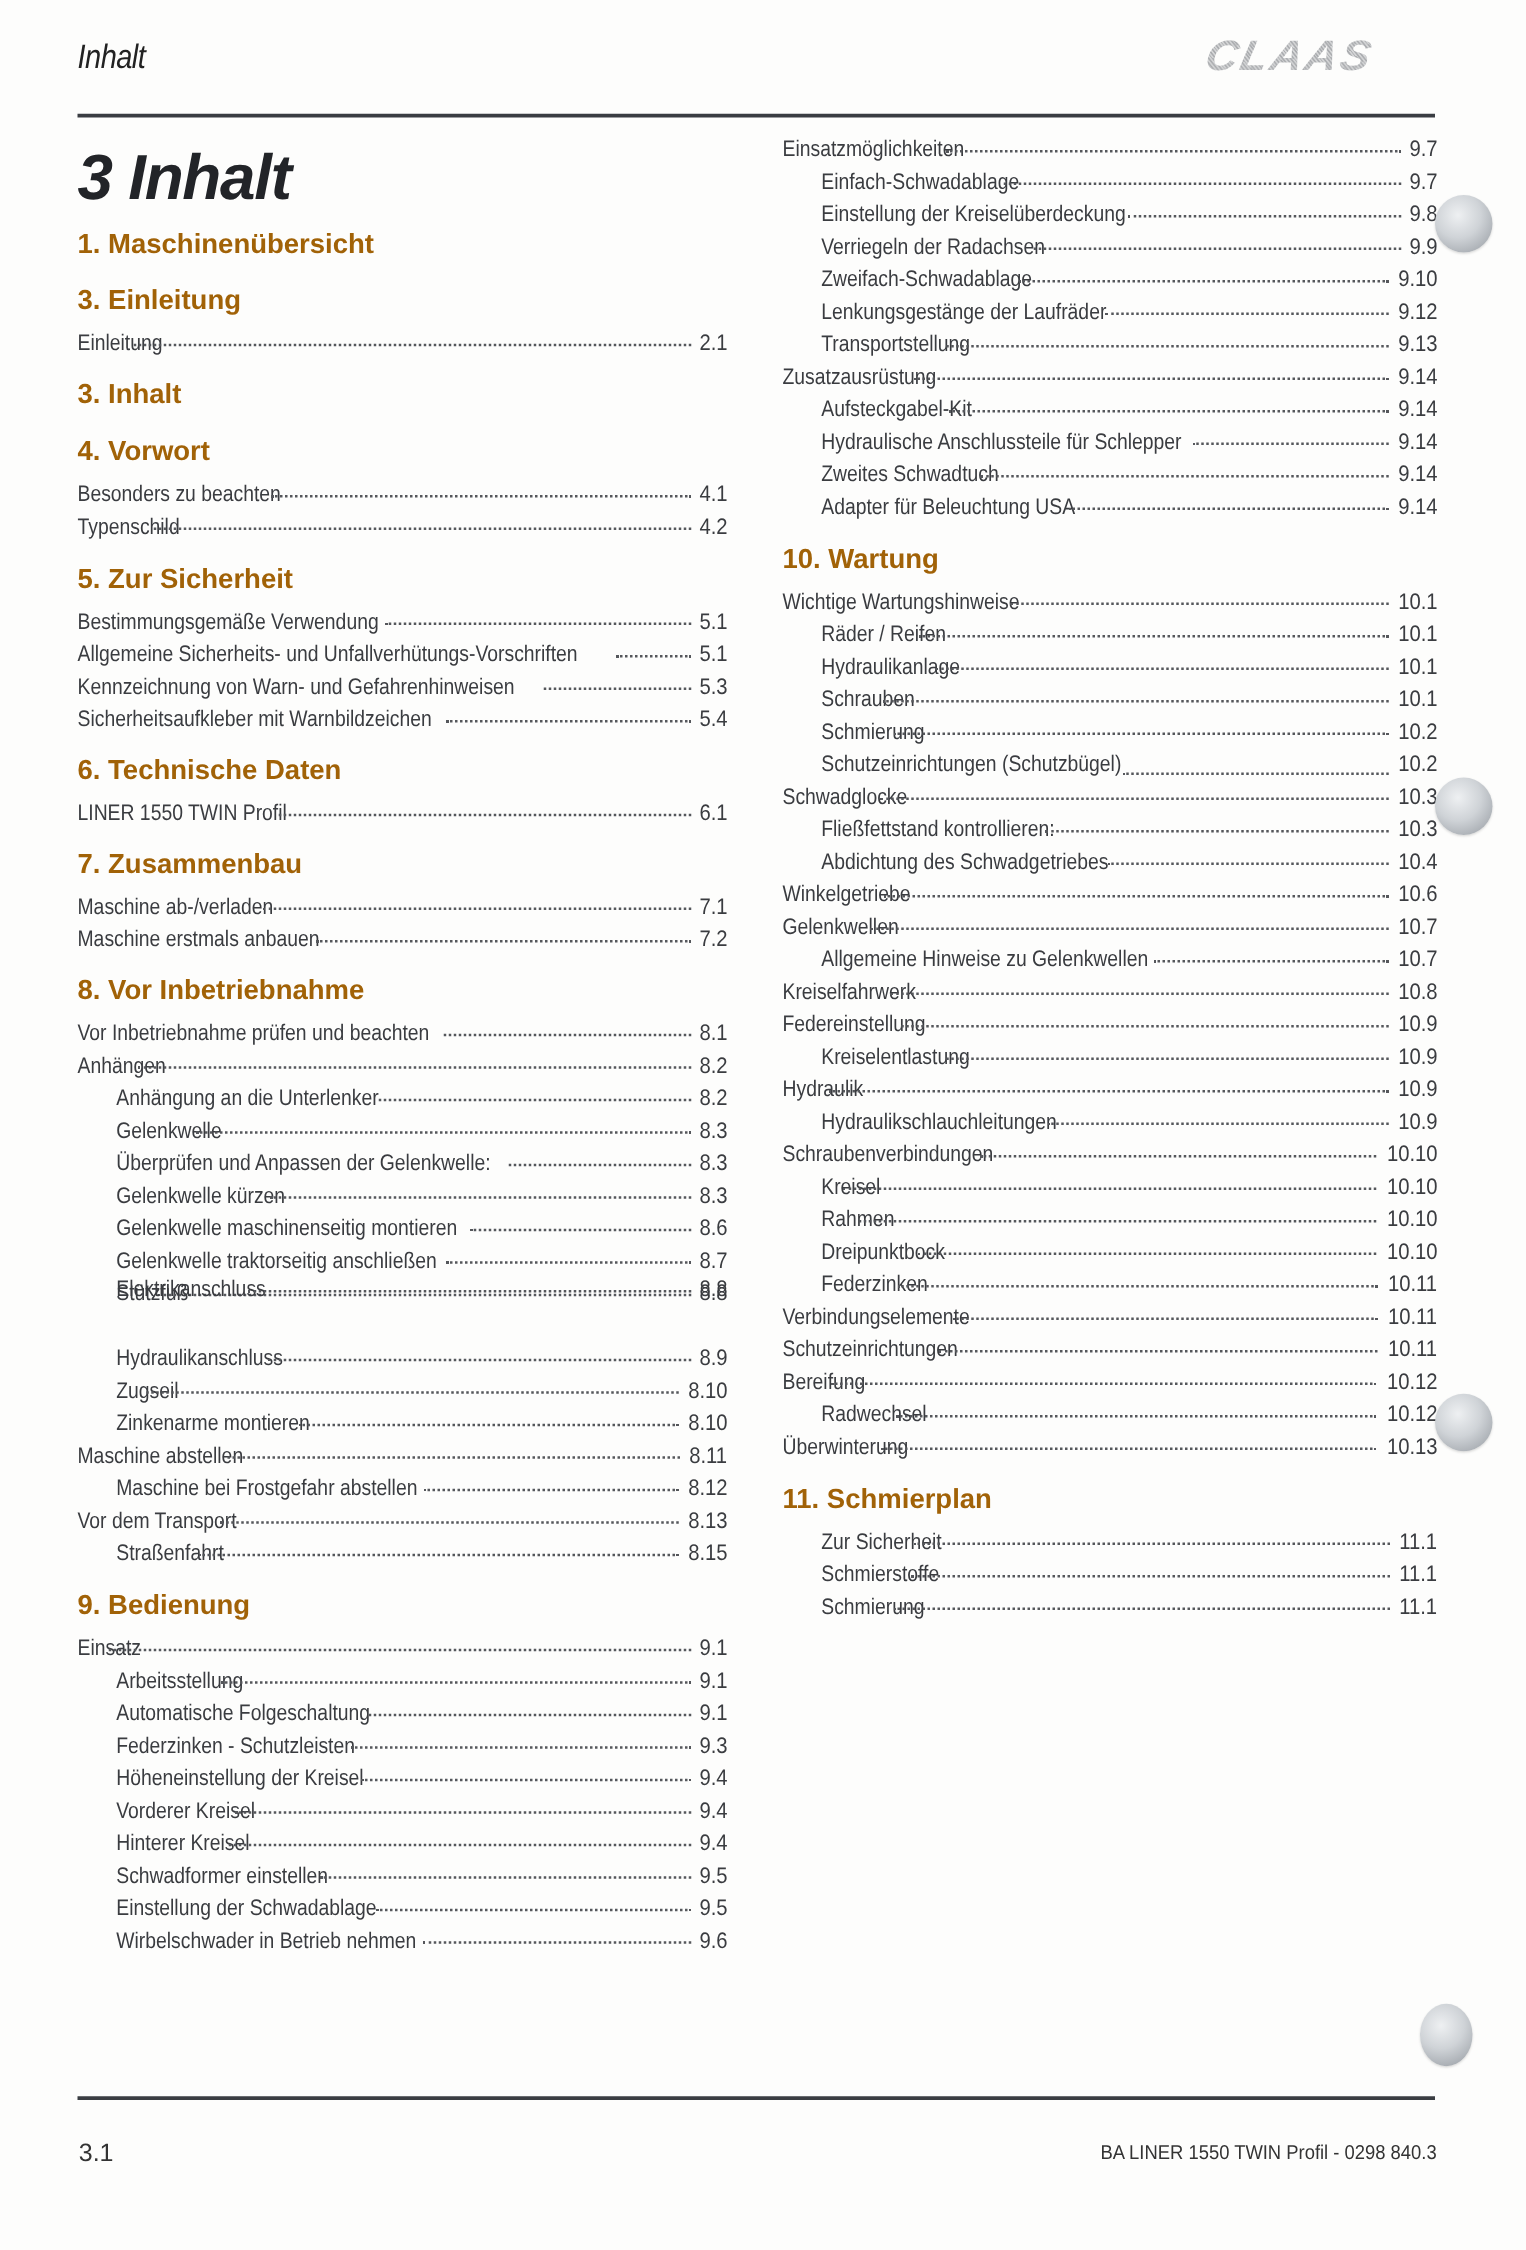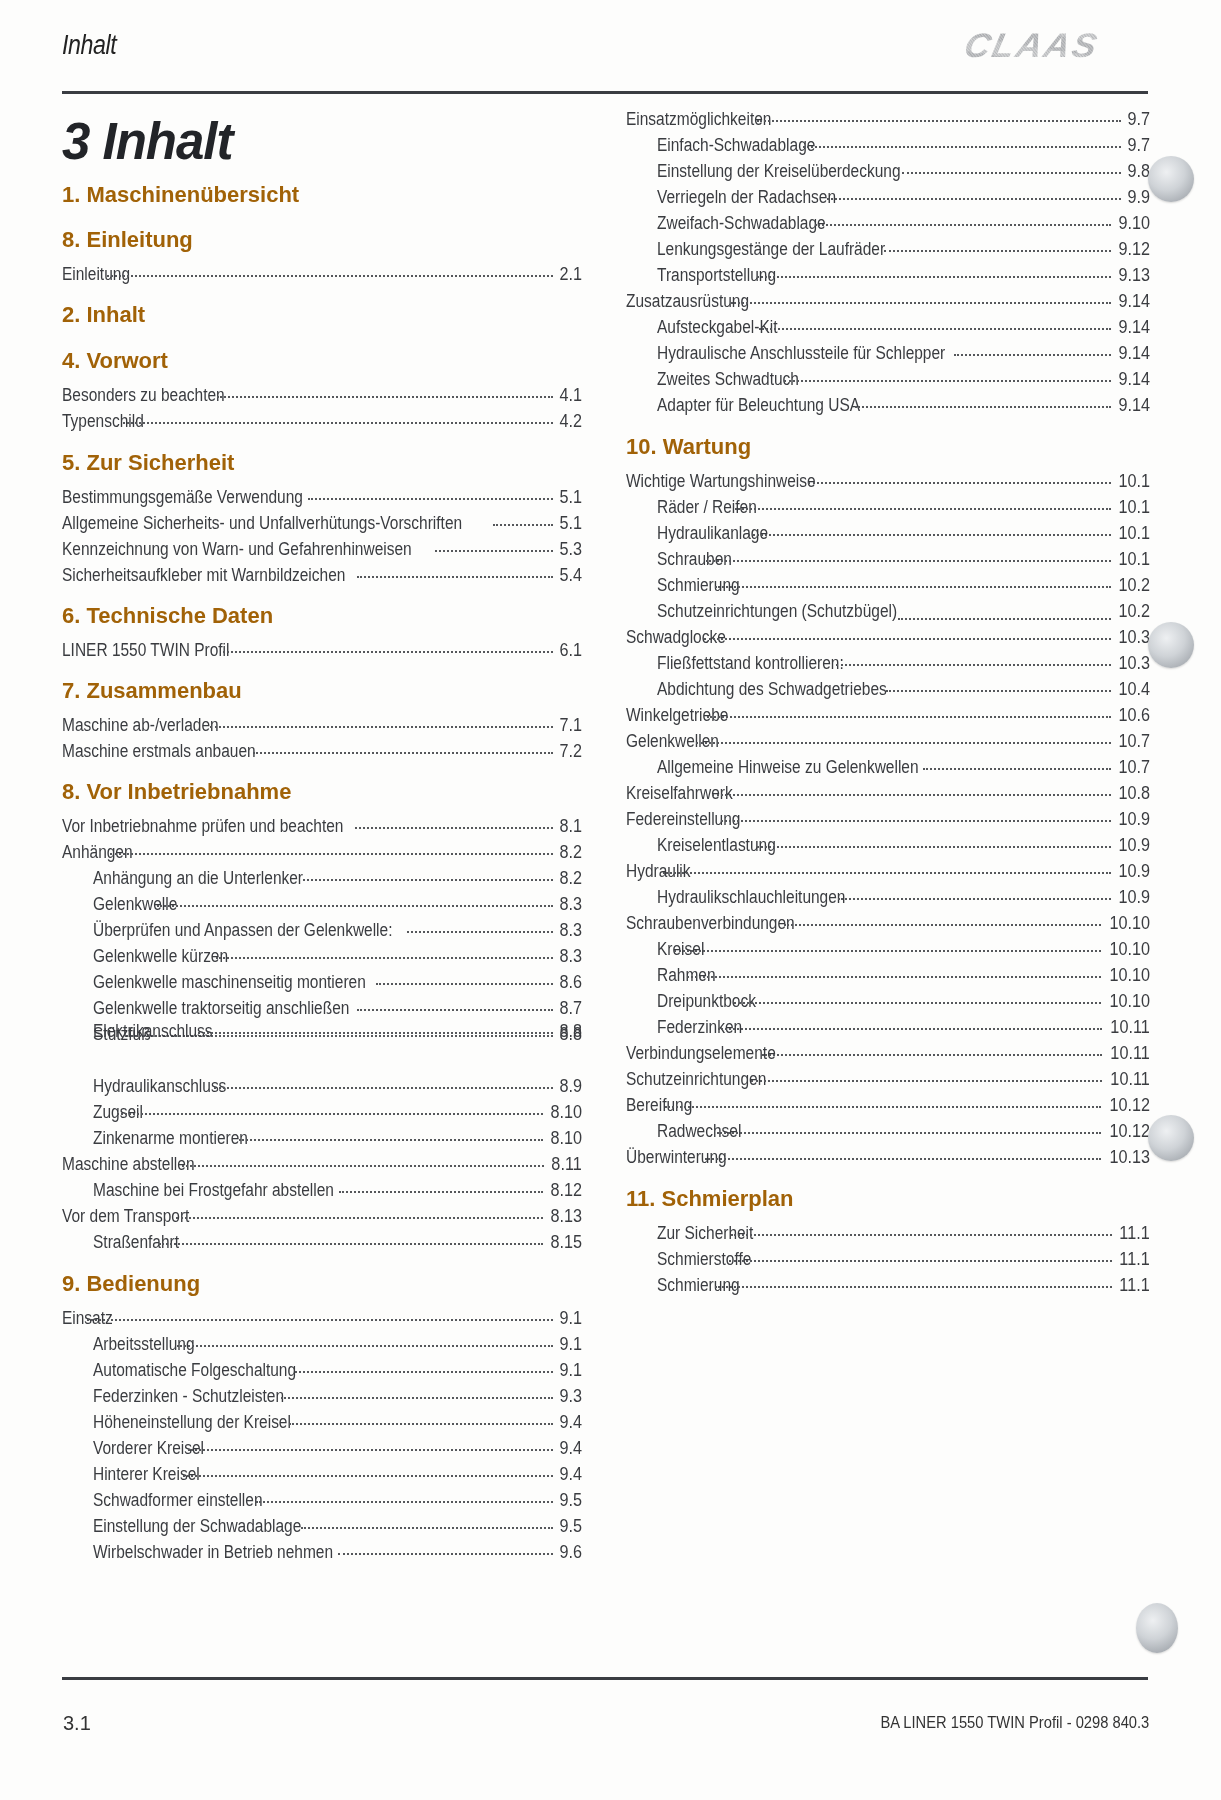--- a/index.html
+++ b/index.html
@@ -65,27 +65,27 @@
 <body>
 
 <div class="hdr-title">Inhalt</div>
 <div class="logo">CLAAS</div>
 <div class="rule top"></div>
 
 <div class="page-title">3 Inhalt</div>
 
 <div class="col left" id="col-left">
     <div class="item h" style="top: 181px;">1. Maschinenübersicht</div>
-    <div class="item h" style="top: 226px;">8. Einleitung</div>
+    <div class="item h" style="top: 226px;">3. Einleitung</div>
     <div class="item e" style="top: 263px;">
       <span class="t">Einleitung</span>
       <span class="lead"></span>
       <span class="pg">2.1</span>
     </div>
-    <div class="item h" style="top: 301px;">2. Inhalt</div>
+    <div class="item h" style="top: 301px;">3. Inhalt</div>
     <div class="item h" style="top: 347px;">4. Vorwort</div>
     <div class="item e" style="top: 384px;">
       <span class="t">Besonders zu beachten</span>
       <span class="lead"></span>
       <span class="pg">4.1</span>
     </div>
     <div class="item e" style="top: 410px;">
       <span class="t">Typenschild</span>
       <span class="lead"></span>
       <span class="pg">4.2</span>

